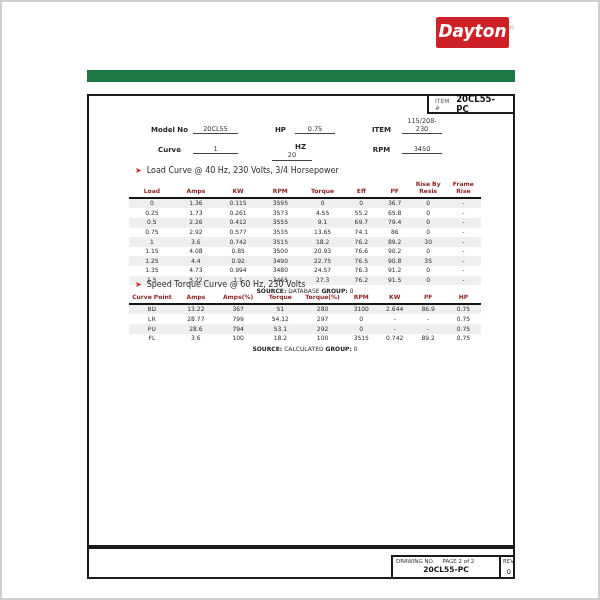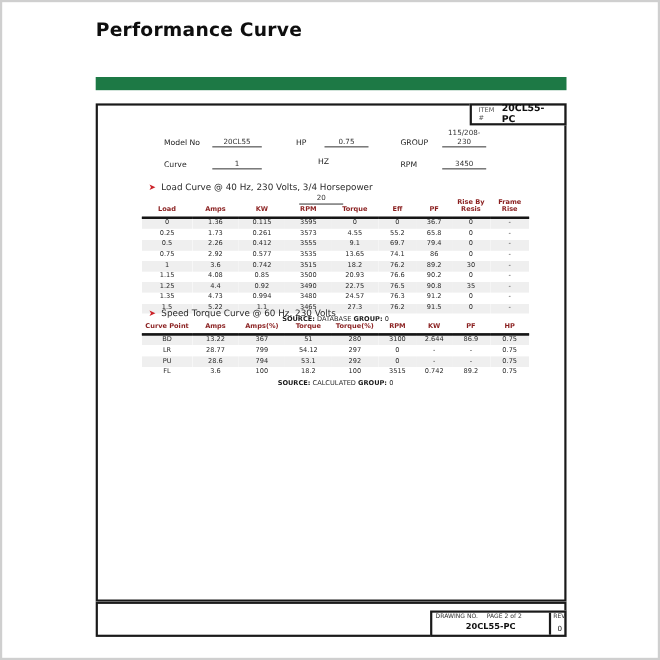--- a/index.html
+++ b/index.html
@@ -15,22 +15,22 @@
   .logo .reg { position:absolute; top:-3px; right:-6px; font-size:7px; color:#b9b9b9; font-style:normal; font-weight:normal; }
   .green-bar { position:absolute; left:85px; top:68px; width:428px; height:12px; background:#1d7945; }
   
   .frame { position:absolute; left:85px; top:92px; width:428px; height:453px; border:2px solid #1a1a1a; background:#fff; }
   .item-box { position:absolute; top:-2px; right:-2px; width:88px; height:20px; border:2px solid #1a1a1a; background:#fff;
               display:flex; align-items:center; }
   .item-label { font-size:6px; color:#555; margin-left:6px; }
   .item-value { font-size:8.5px; font-weight:bold; color:#111; margin-left:auto; margin-right:6px; }
   
   .field { position:absolute; display:flex; align-items:flex-end; height:11px; }
-  .flabel { font-size:7px; font-weight:normal; color:#222; text-align:left; }
-  .fvalue { font-size:6.5px; color:#333; text-align:center; border-bottom:1px solid #444; margin-left:3px; padding-bottom:0.5px;margin-top:25px; }
+  .flabel { font-size:7px; font-weight:bold; color:#222; text-align:center; }
+  .fvalue { font-size:6.5px; color:#333; text-align:center; border-bottom:1px solid #444; margin-left:3px; padding-bottom:0.5px; }
   
   .section-title { position:absolute; display:flex; align-items:center; font-size:8px; color:#2b2b2b; }
   .arrow { color:#cc2229; font-size:8px; margin-right:5px; line-height:1; }
   .tblwrap { position:absolute; width:352px; }
   table { border-collapse:collapse; width:100%; table-layout:fixed; }
   th { font-size:6px; font-weight:bold; color:#8a1f1f; border-bottom:2px solid #151515;
        padding:1px 0 2px; white-space:pre-line; line-height:1.15; vertical-align:bottom; text-align:center; }
   td { font-size:6px; color:#2b2b2b; text-align:center; padding:1.5px 0; line-height:1.1; overflow:hidden; }
   tbody tr:nth-child(odd) { background:#efefef; }
   th:nth-child(1){width:13%} th:nth-child(2){width:12%} th:nth-child(3){width:12%}
@@ -47,42 +47,45 @@
   .drawing-number { font-size:7.5px; font-weight:bold; color:#111; text-align:center; margin-top:1px; }
   .rev-cell { flex:1; border-left:2px solid #1a1a1a; position:relative; }
   .rev-label { position:absolute; top:1px; left:2px; font-size:5.5px; color:#333; }
   .rev-value { position:absolute; bottom:1px; right:2px; font-size:6.5px; color:#111; }
 </style>
 </head>
 <body>
 
 <div class="screen">
 
-  <div class="doc-title">Performance Curve</div>
-
+
+  <div class="logo">
+    <span>Dayton</span>
+    <span class="reg">®</span>
+  </div>
 
   <div class="green-bar"></div>
 
   <div class="frame">
 
     <div class="item-box">
       <span class="item-label">ITEM #</span>
       <span class="item-value">20CL55-PC</span>
     </div>
 
     <div class="field" style="left:60px; top:27px;">
       <span class="flabel" style="width:41px;">Model No</span>
       <span class="fvalue" style="width:45px;">20CL55</span>
     </div>
     <div class="field" style="left:180px; top:27px;">
       <span class="flabel" style="width:23px;">HP</span>
       <span class="fvalue" style="width:40px;">0.75</span>
     </div>
     <div class="field" style="left:275px; top:27px;">
-      <span class="flabel" style="width:35px;">GROUP</span>
+      <span class="flabel" style="width:35px;">ITEM</span>
       <span class="fvalue" style="width:40px;">115/208-230</span>
     </div>
     <div class="field" style="left:60px; top:47px;">
       <span class="flabel" style="width:41px;">Curve</span>
       <span class="fvalue" style="width:45px;">1</span>
     </div>
     <div class="field" style="left:180px; top:47px;flex-direction:column;">
       <span class="flabel" style="width:23px;">HZ</span>
       <span class="fvalue" style="width:40px;">20</span>
     </div>

